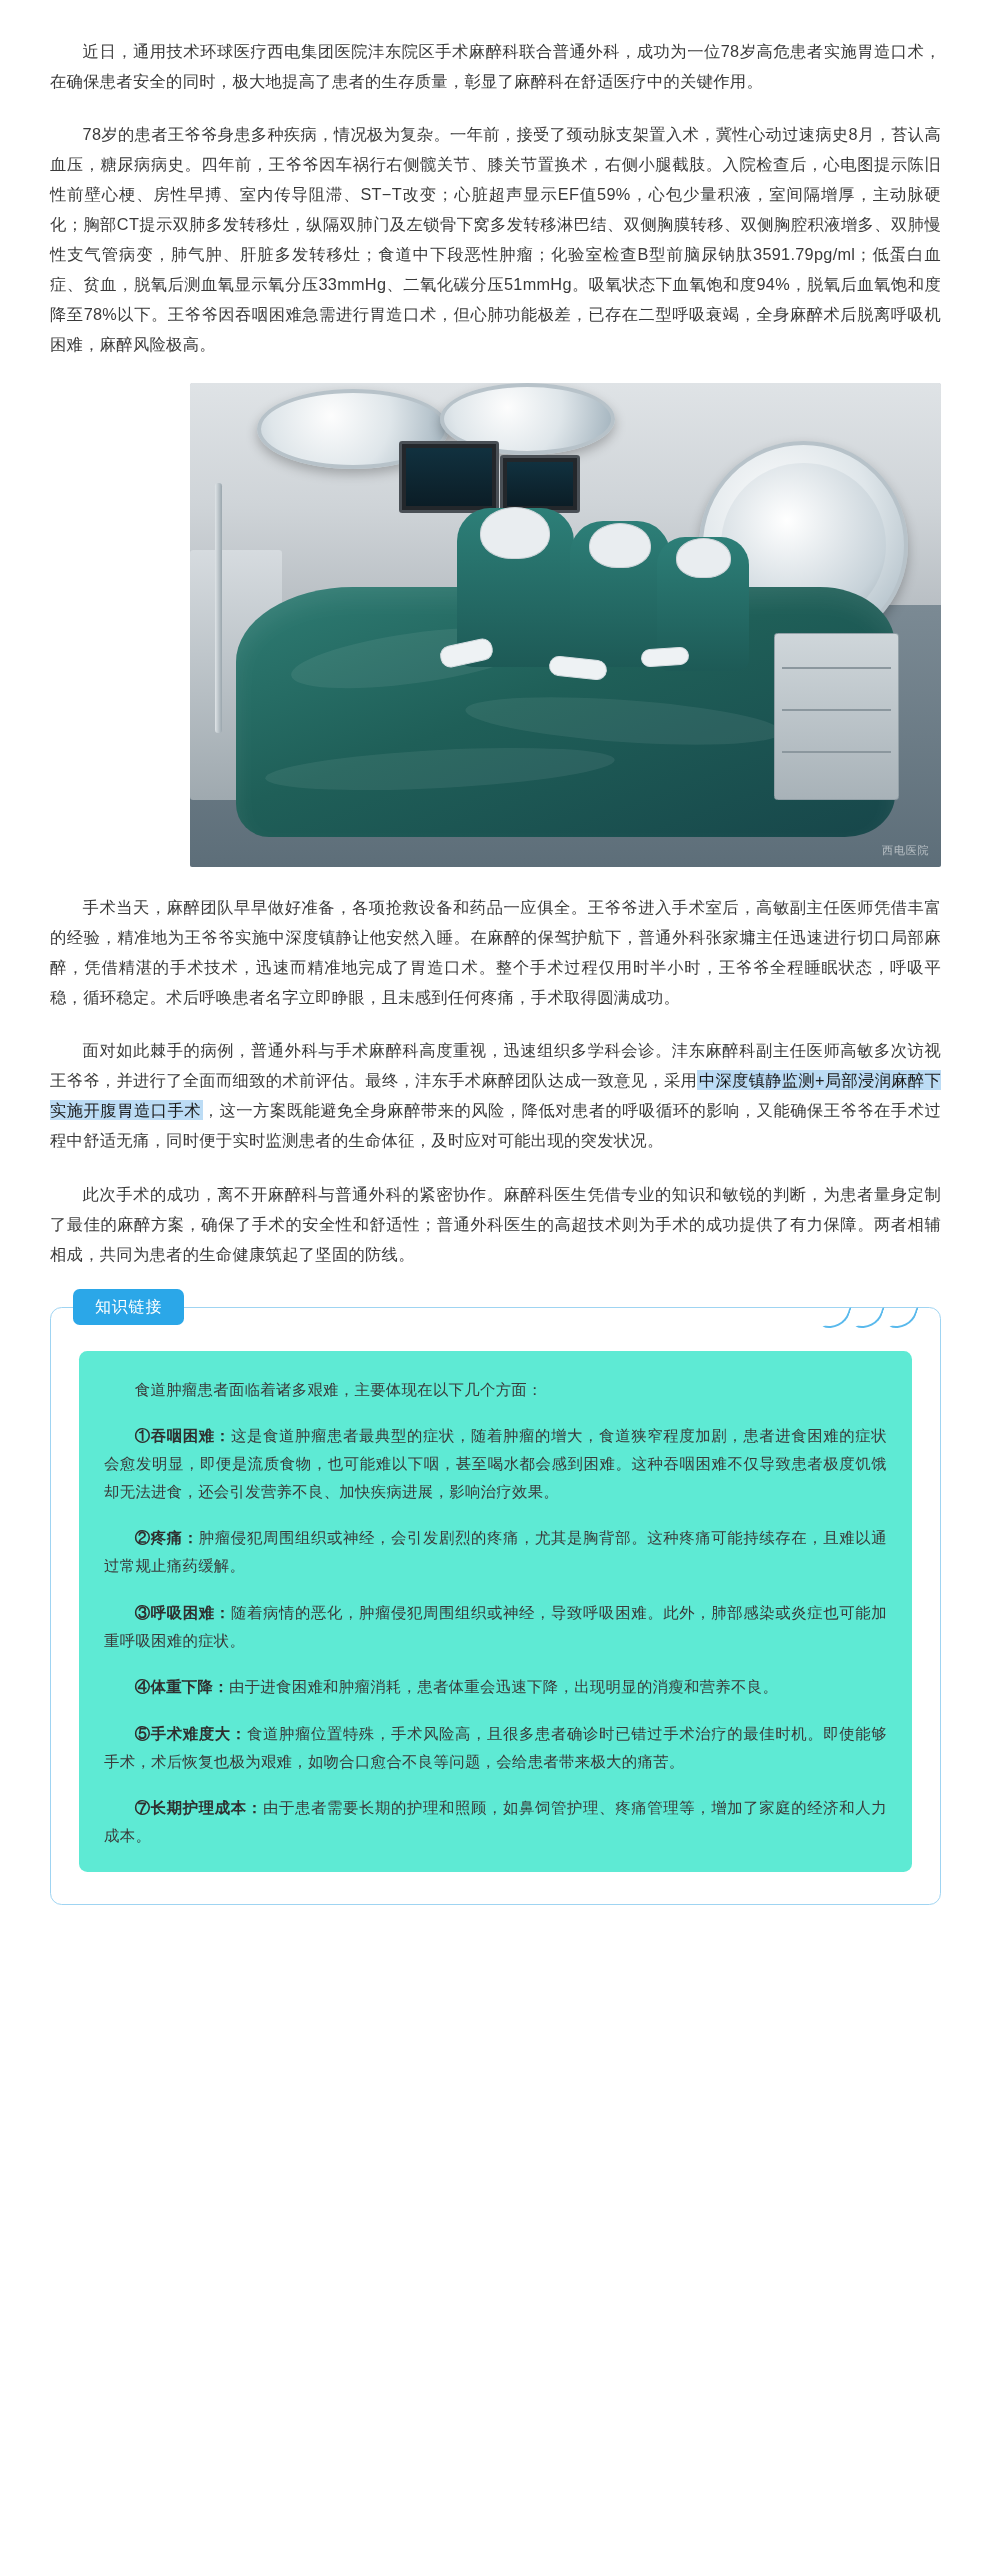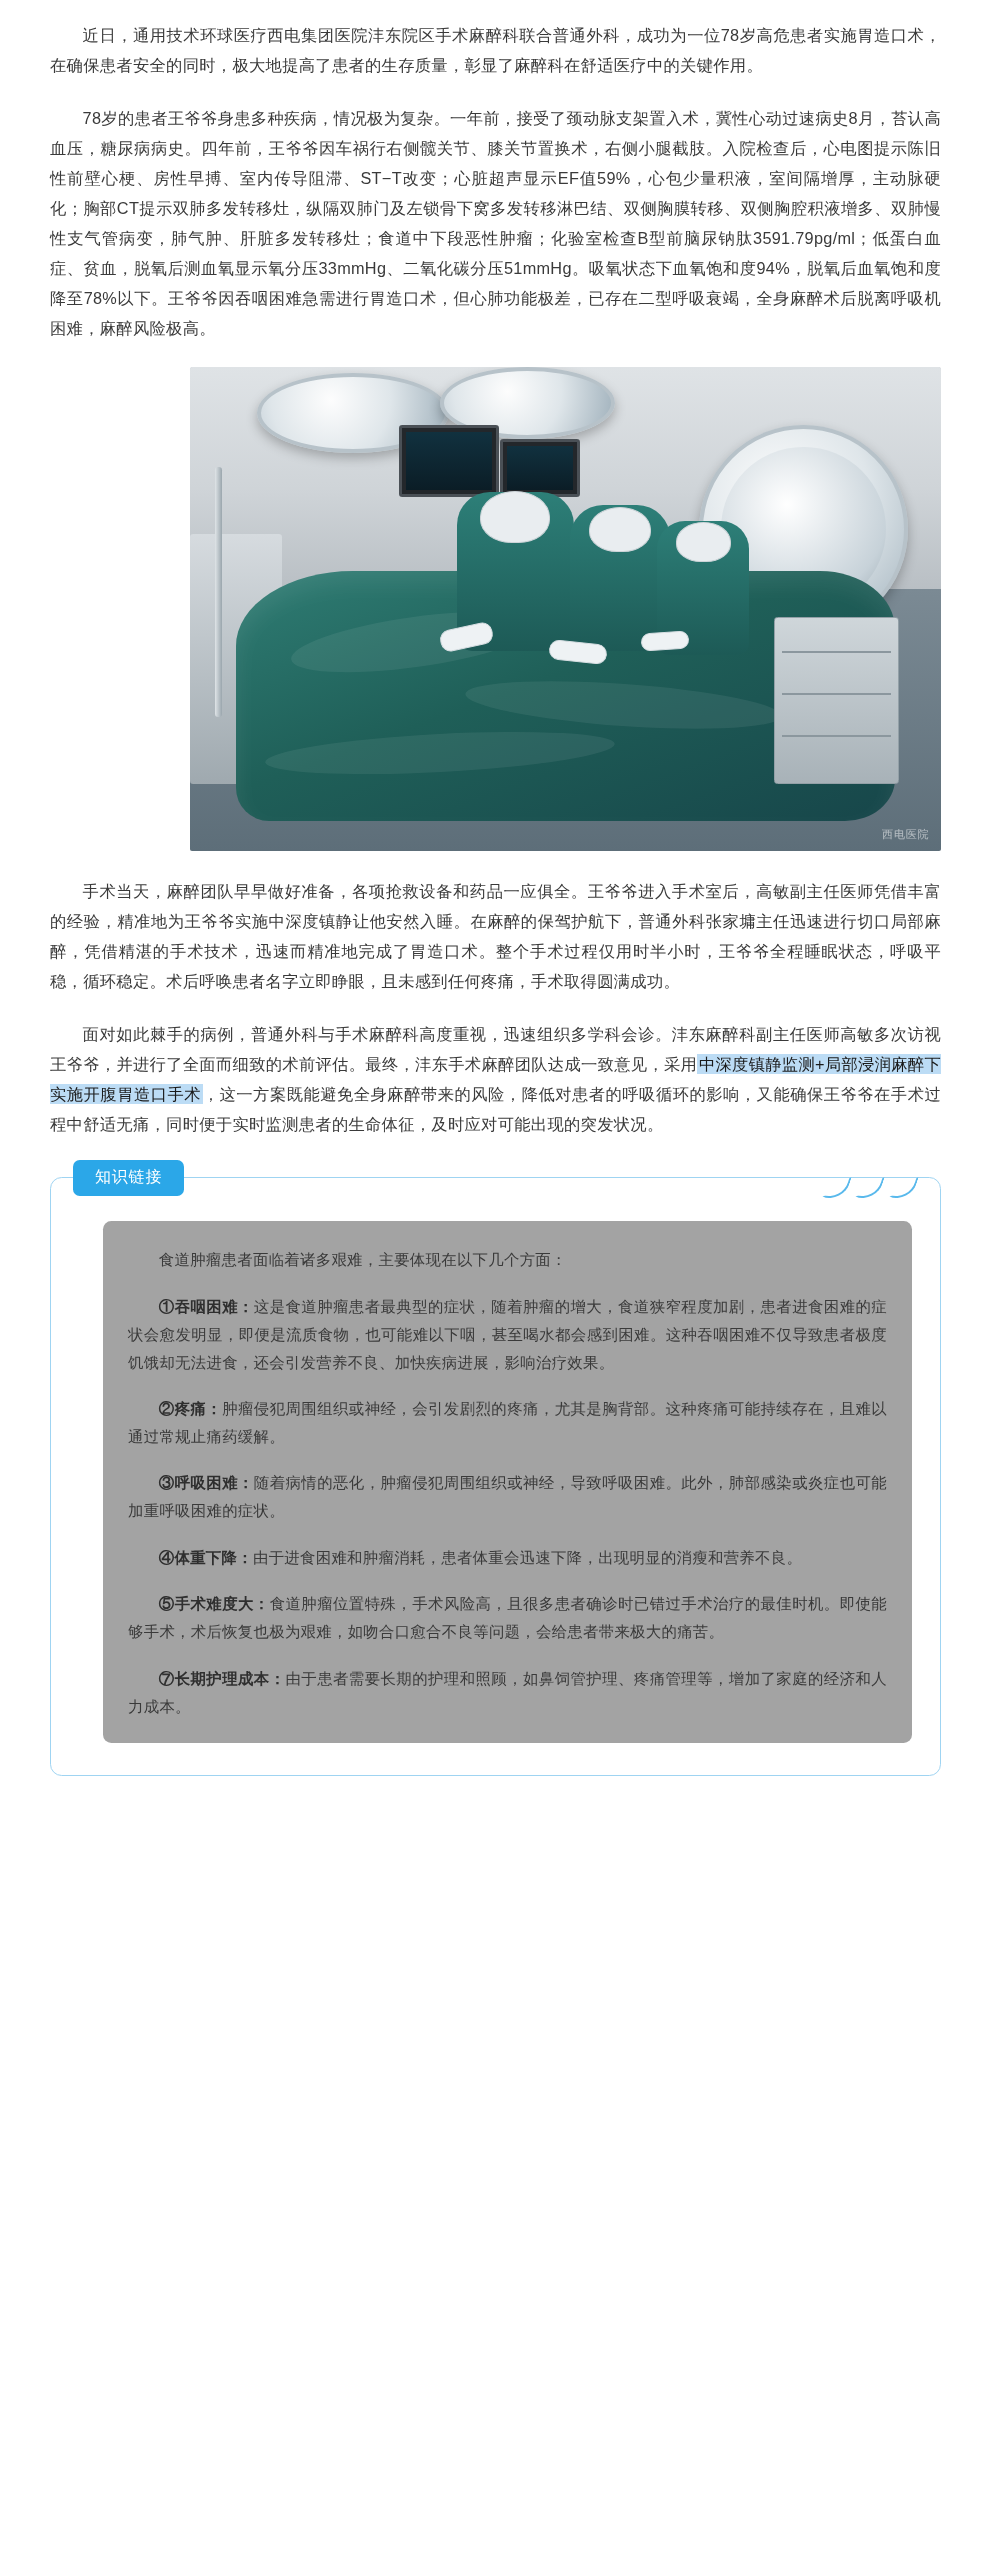--- a/index.html
+++ b/index.html
@@ -9,21 +9,21 @@
     background: #ffffff;
   }
   body {
     width: 991px;
     min-height: 2576px;
     font-family: "Liberation Sans", sans-serif;
     color: #333333;
   }
   .page {
     width: 991px;
-    padding: 20px 50px 33px 50px;
+    padding: 36px 50px 33px 50px;
   }
   p.body-text {
     font-size: 16.3px;
     line-height: 30px;
     color: #3a3a3a;
     margin: 0 0 23.4px 0;
     text-align: justify;
     text-indent: 2em;
     letter-spacing: 0.3px;
   }
@@ -164,24 +164,23 @@
   }
   .swirl {
     width: 22px; height: 28px;
     border: 2.5px solid #59b9ec;
     border-top-color: transparent;
     border-left-color: transparent;
     border-radius: 0 0 33px 0;
     transform: rotate(18deg);
   }
   .know-inner {
-    background: #a3a3a3;
+    background: #5eead4;
     border-radius: 8.3px;
     padding: 25px 25px 22px 25px;
-    margin-left: 24px;
   }
   .know-inner p {
     font-size: 15.4px;
     line-height: 28px;
     color: #3a3a3a;
     margin: 0 0 18.4px 0;
     text-indent: 2em;
     text-align: justify;
     letter-spacing: 0.3px;
   }
@@ -227,20 +226,21 @@
         <div class="cart-line" style="top:117px"></div>
       </div>
       <div class="watermark">西电医院</div>
     </div>
   </div>
 
   <p class="body-text">手术当天，麻醉团队早早做好准备，各项抢救设备和药品一应俱全。王爷爷进入手术室后，高敏副主任医师凭借丰富的经验，精准地为王爷爷实施中深度镇静让他安然入睡。在麻醉的保驾护航下，普通外科张家墉主任迅速进行切口局部麻醉，凭借精湛的手术技术，迅速而精准地完成了胃造口术。整个手术过程仅用时半小时，王爷爷全程睡眠状态，呼吸平稳，循环稳定。术后呼唤患者名字立即睁眼，且未感到任何疼痛，手术取得圆满成功。</p>
 
   <p class="body-text"><span>面对如此棘手的病例，普通外科与手术麻醉科高度重视，迅速组织多学科会诊。沣东麻醉科副主任医师高敏多次访视王爷爷，并进行了全面而细致的术前评估。最终，沣东手术麻醉团队达成一致意见，采用</span><span class="highlight">中深度镇静监测+局部浸润麻醉下实施开腹胃造口手术</span><span>，这一方案既能避免全身麻醉带来的风险，降低对患者的呼吸循环的影响，又能确保王爷爷在手术过程中舒适无痛，同时便于实时监测患者的生命体征，及时应对可能出现的突发状况。</span></p>
 
+  <p class="body-text">此次手术的成功，离不开麻醉科与普通外科的紧密协作。麻醉科医生凭借专业的知识和敏锐的判断，为患者量身定制了最佳的麻醉方案，确保了手术的安全性和舒适性；普通外科医生的高超技术则为手术的成功提供了有力保障。两者相辅相成，共同为患者的生命健康筑起了坚固的防线。</p>
 
 
   <div class="know-box">
     <div class="know-tab">知识链接</div>
     <div class="swirls">
       <div class="swirl"></div>
       <div class="swirl"></div>
       <div class="swirl"></div>
     </div>
     <div class="know-inner">

